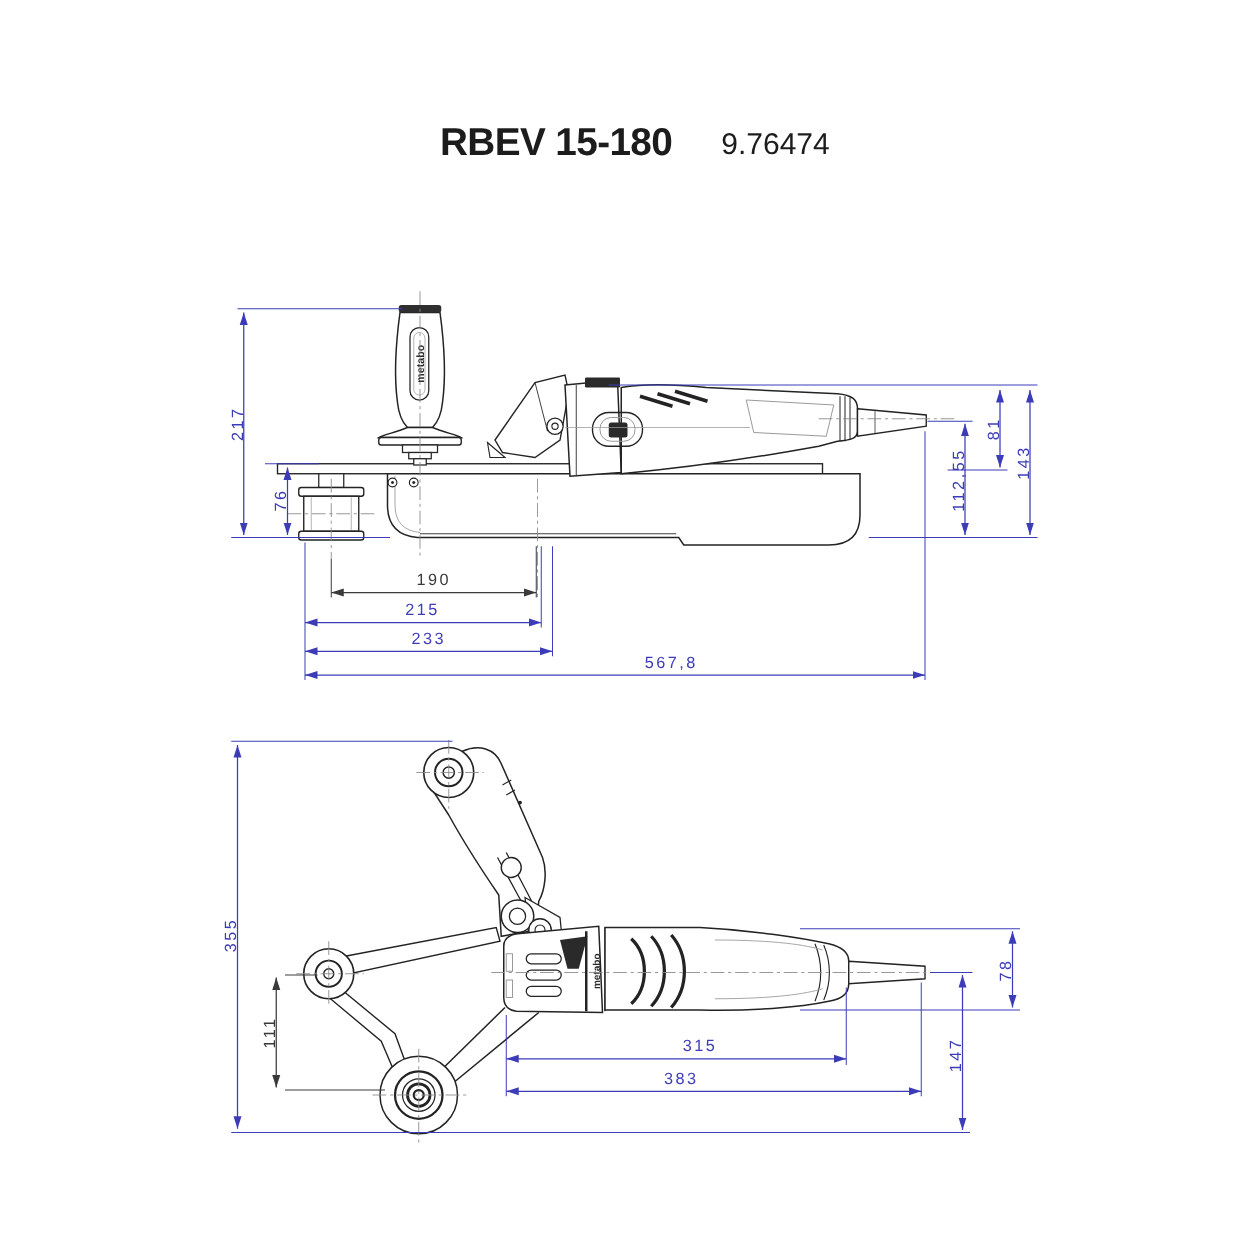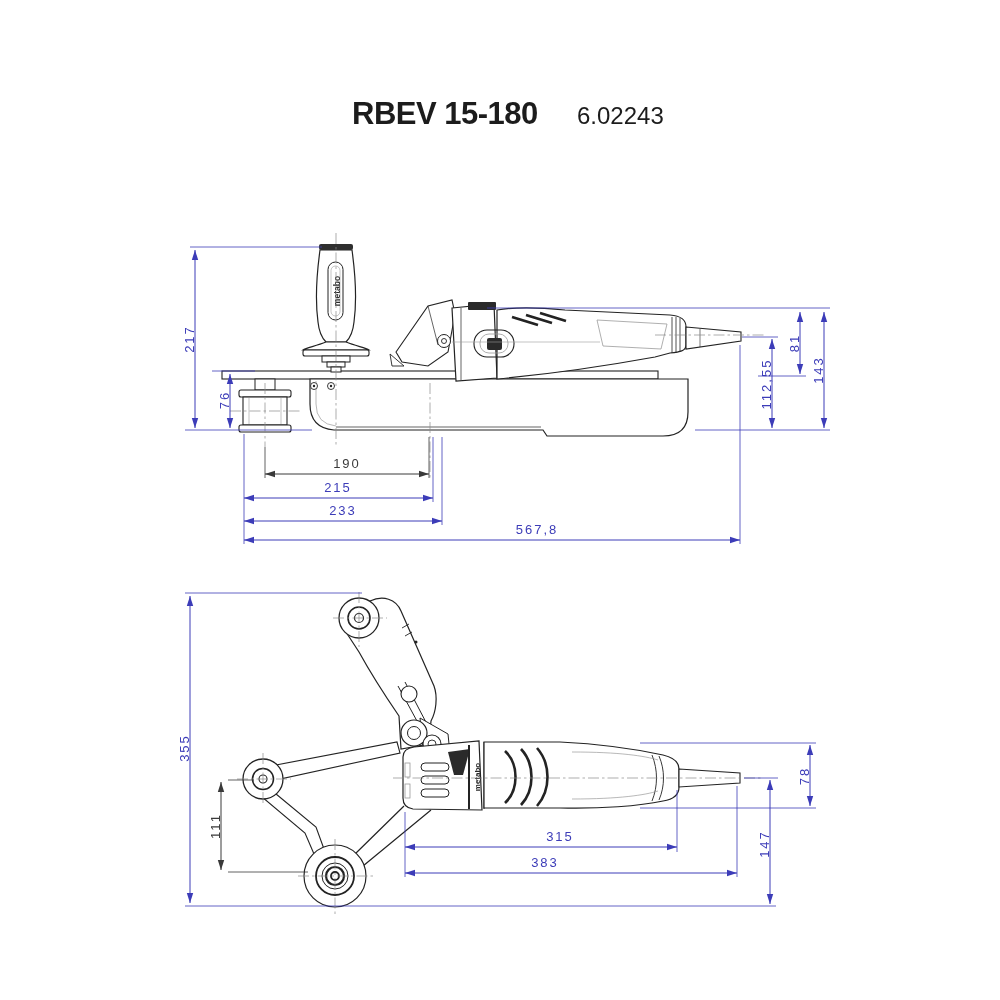--- a/index.html
+++ b/index.html
@@ -26,21 +26,21 @@
           fill:#3a3a3a;text-anchor:middle;}
   text.brand{font-family:"Liberation Sans",sans-serif;font-weight:700;fill:#2a2a2a;
           text-anchor:middle;}
 </style>
 </head>
 <body>
 
 <div class="page">
 
   <div class="title">RBEV 15-180</div>
-  <div class="article">6.02243</div>
+  <div class="article">9.76474</div>
 
   <svg class="logo" width="112" height="112" viewBox="0 0 112 112">
     <g transform="rotate(-6 56 56)">
       <circle cx="56" cy="56" r="46" fill="none" stroke="#ef8686" stroke-width="8"></circle>
       <path d="M80,29 L46,29 Q27,29 27,47 L27,64 Q27,81 46,81 L73,81" fill="none" stroke="#ef8686" stroke-width="13" stroke-linejoin="round"></path>
       <path d="M47,43 L74,43 Q87,43 86,54 Q85,65 72,65 L52,65 M68,65 L76,86" fill="none" stroke="#9c9c9c" stroke-width="10" stroke-linejoin="round"></path>
       <path d="M47,54 L64,54" fill="none" stroke="#9c9c9c" stroke-width="7"></path>
     </g>
   </svg>
 

